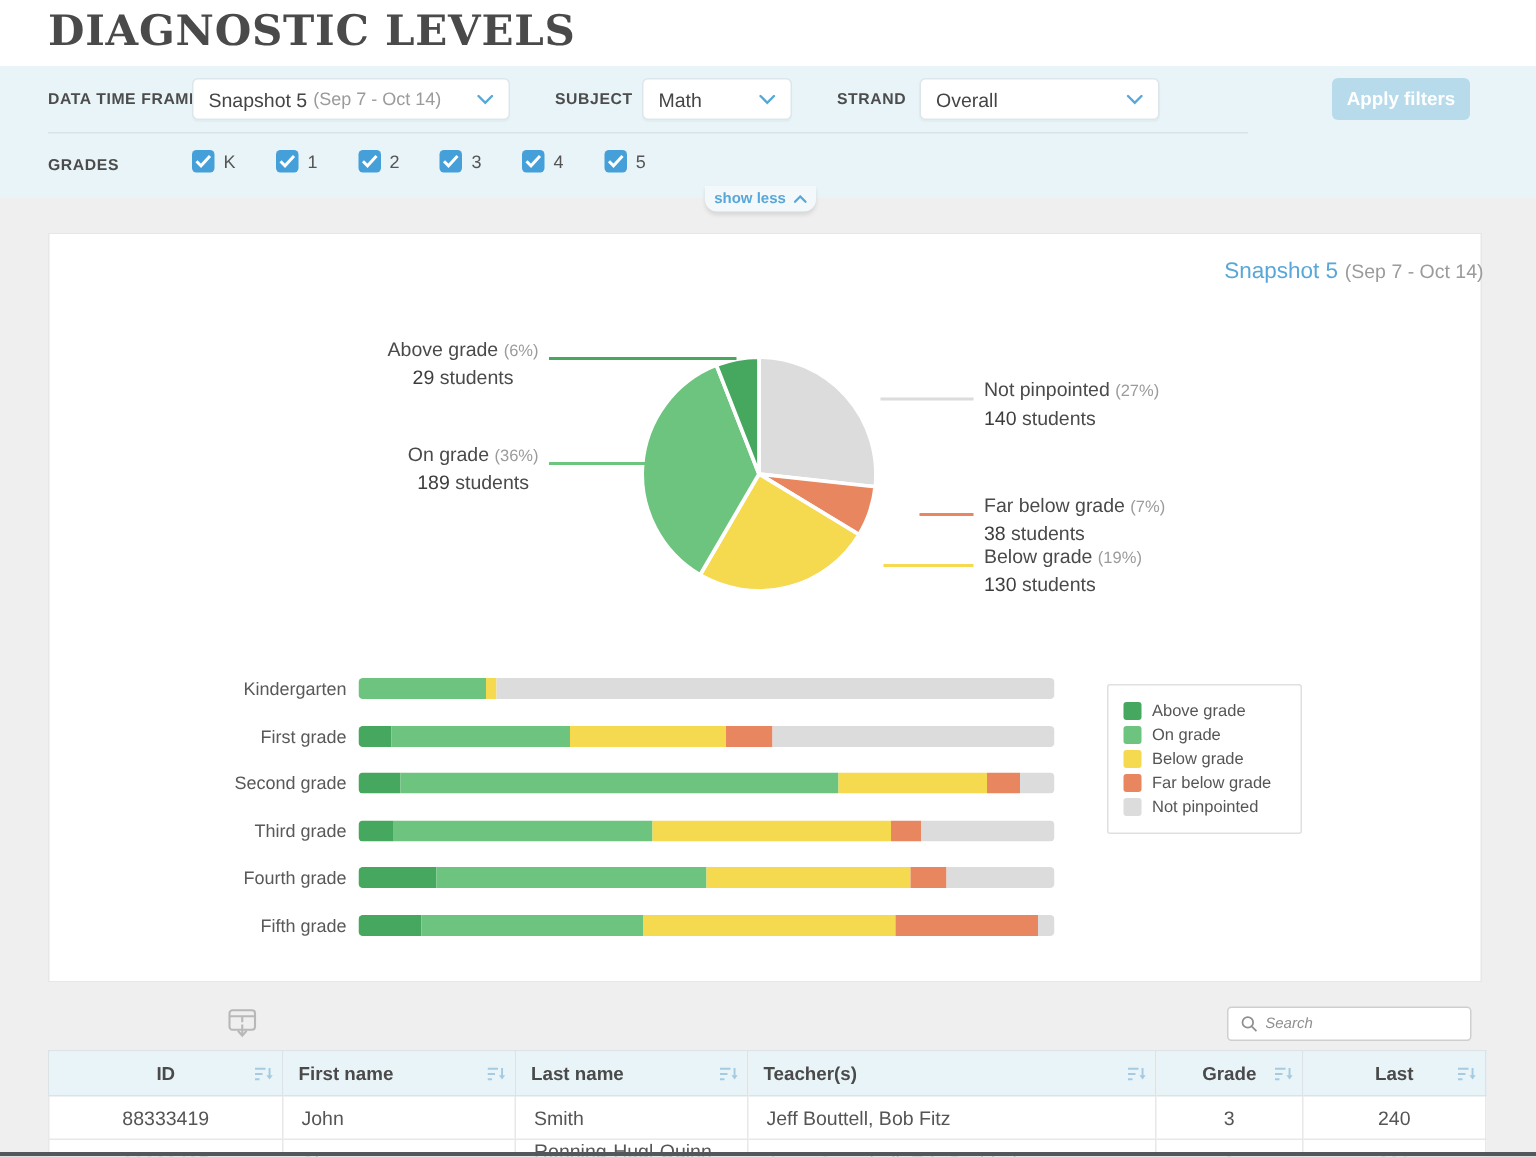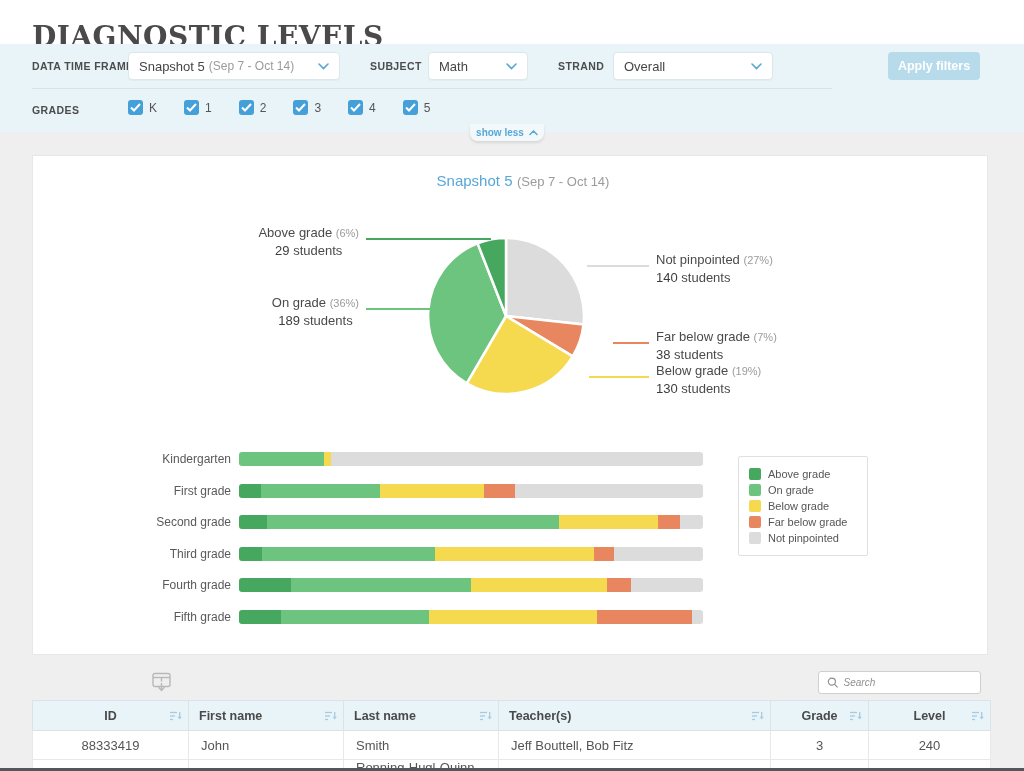--- a/index.html
+++ b/index.html
@@ -2,21 +2,21 @@
 <html><head>
 <meta charset="utf-8">
 <style>
   * { margin:0; padding:0; box-sizing:border-box; }
   html,body { width:1024px; height:771px; }
   body { font-family:"Liberation Sans", sans-serif; background:#efeff0; }
   .screen { position:relative; width:1024px; height:771px; overflow:hidden; background:#efeff0; }
 
   
   .topbar { position:absolute; left:0; top:0; width:1024px; height:44px; background:#ffffff; }
-  .topbar h1 { position:absolute; left:32px; top:4px; font-family:"DejaVu Serif", serif; font-size:28px; font-weight:600; color:#4a4a4b; letter-spacing:0.5px;margin-top:16px; }
+  .topbar h1 { position:absolute; left:32px; top:4px; font-family:"DejaVu Serif", serif; font-size:28px; font-weight:600; color:#4a4a4b; letter-spacing:0.5px; }
 
   
   .filterband { position:absolute; left:0; top:44px; width:1024px; height:88px; background:#e8f4f8; }
   .flabel { font-size:10.5px; font-weight:bold; color:#4c4c4c; letter-spacing:0.4px; }
   .frow1 { position:absolute; left:0; top:8px; width:1024px; height:28px; }
   .frow1 .flabel { position:absolute; top:8px; }
   .sel { position:absolute; top:0; height:28px; background:#fff; border:1px solid #dde7eb; border-radius:4px;
          display:flex; align-items:center; padding:0 10px; cursor:pointer; box-shadow:0 1px 1px rgba(0,0,0,0.03); }
   .sel .sel-main { font-size:13px; color:#454545; }
   .sel .sel-sub { font-size:12px; color:#9b9b9b; margin-left:4px; }
@@ -34,21 +34,21 @@
   
   .show-less { position:absolute; left:470px; top:124px; width:74px; height:17px; background:#f3f9fb;
                border-radius:0 0 8px 8px; box-shadow:0 2px 3px rgba(0,0,0,0.10); display:flex; align-items:center;
                justify-content:center; gap:5px; cursor:pointer; z-index:5; }
   .show-less span { font-size:10px; font-weight:bold; color:#58a7d8; }
 
   
   .content { position:absolute; left:0; top:132px; width:1024px; height:639px; background:#efeff0; }
   .chart-card { position:absolute; left:32px; top:23px; width:956px; height:500px; background:#ffffff; border:1px solid #e7e7e7; }
 
-  .chart-title { position:absolute; left:0; top:16px; width:956px; text-align:center;margin-left:12px; }
+  .chart-title { position:absolute; left:0; top:16px; width:956px; text-align:right; }
   .ct-snap { font-size:15px; color:#58a7d8; }
   .ct-range { font-size:13px; color:#9b9b9b; }
   .chart-subtitle { position:absolute; left:0; top:38px; width:956px; text-align:center; font-size:13.5px; color:#424242; }
   .chart-subtitle .pipe { color:#9fcfe8; margin:0 8px; }
 
   .pie-wrap { position:absolute; left:388px; top:75px; width:170px; height:170px; }
   .pie-label { position:absolute; line-height:17px; font-size:13px; color:#4a4a4a; white-space:nowrap; }
   .pie-label .pl-pct { font-size:11px; color:#9b9b9b; }
   .pie-label .pl-count { font-weight:normal; color:#3d3d3d; }
   .pie-label.pl-left { text-align:center; }
@@ -372,21 +372,21 @@
               </svg></th>
             <th style="width:98px;text-align:center"><span class="th-label">Grade</span><svg width="12" height="11" viewBox="0 0 12 11">
                 <g stroke="#a5cbe2" stroke-width="1.3">
                   <line x1="0" y1="1.5" x2="7" y2="1.5"></line>
                   <line x1="0" y1="5" x2="5" y2="5"></line>
                   <line x1="0" y1="8.5" x2="3" y2="8.5"></line>
                 </g>
                 <path d="M7.6 5.8 L9.7 8.6 L11.8 5.8 Z" fill="#a5cbe2"></path>
                 <line x1="9.7" y1="1" x2="9.7" y2="6.5" stroke="#a5cbe2" stroke-width="1.3"></line>
               </svg></th>
-            <th style="width:122px;text-align:center"><span class="th-label">Level</span><svg width="12" height="11" viewBox="0 0 12 11">
+            <th style="width:122px;text-align:center"><span class="th-label">Last</span><svg width="12" height="11" viewBox="0 0 12 11">
                 <g stroke="#a5cbe2" stroke-width="1.3">
                   <line x1="0" y1="1.5" x2="7" y2="1.5"></line>
                   <line x1="0" y1="5" x2="5" y2="5"></line>
                   <line x1="0" y1="8.5" x2="3" y2="8.5"></line>
                 </g>
                 <path d="M7.6 5.8 L9.7 8.6 L11.8 5.8 Z" fill="#a5cbe2"></path>
                 <line x1="9.7" y1="1" x2="9.7" y2="6.5" stroke="#a5cbe2" stroke-width="1.3"></line>
               </svg></th>
           </tr>
         </thead>

